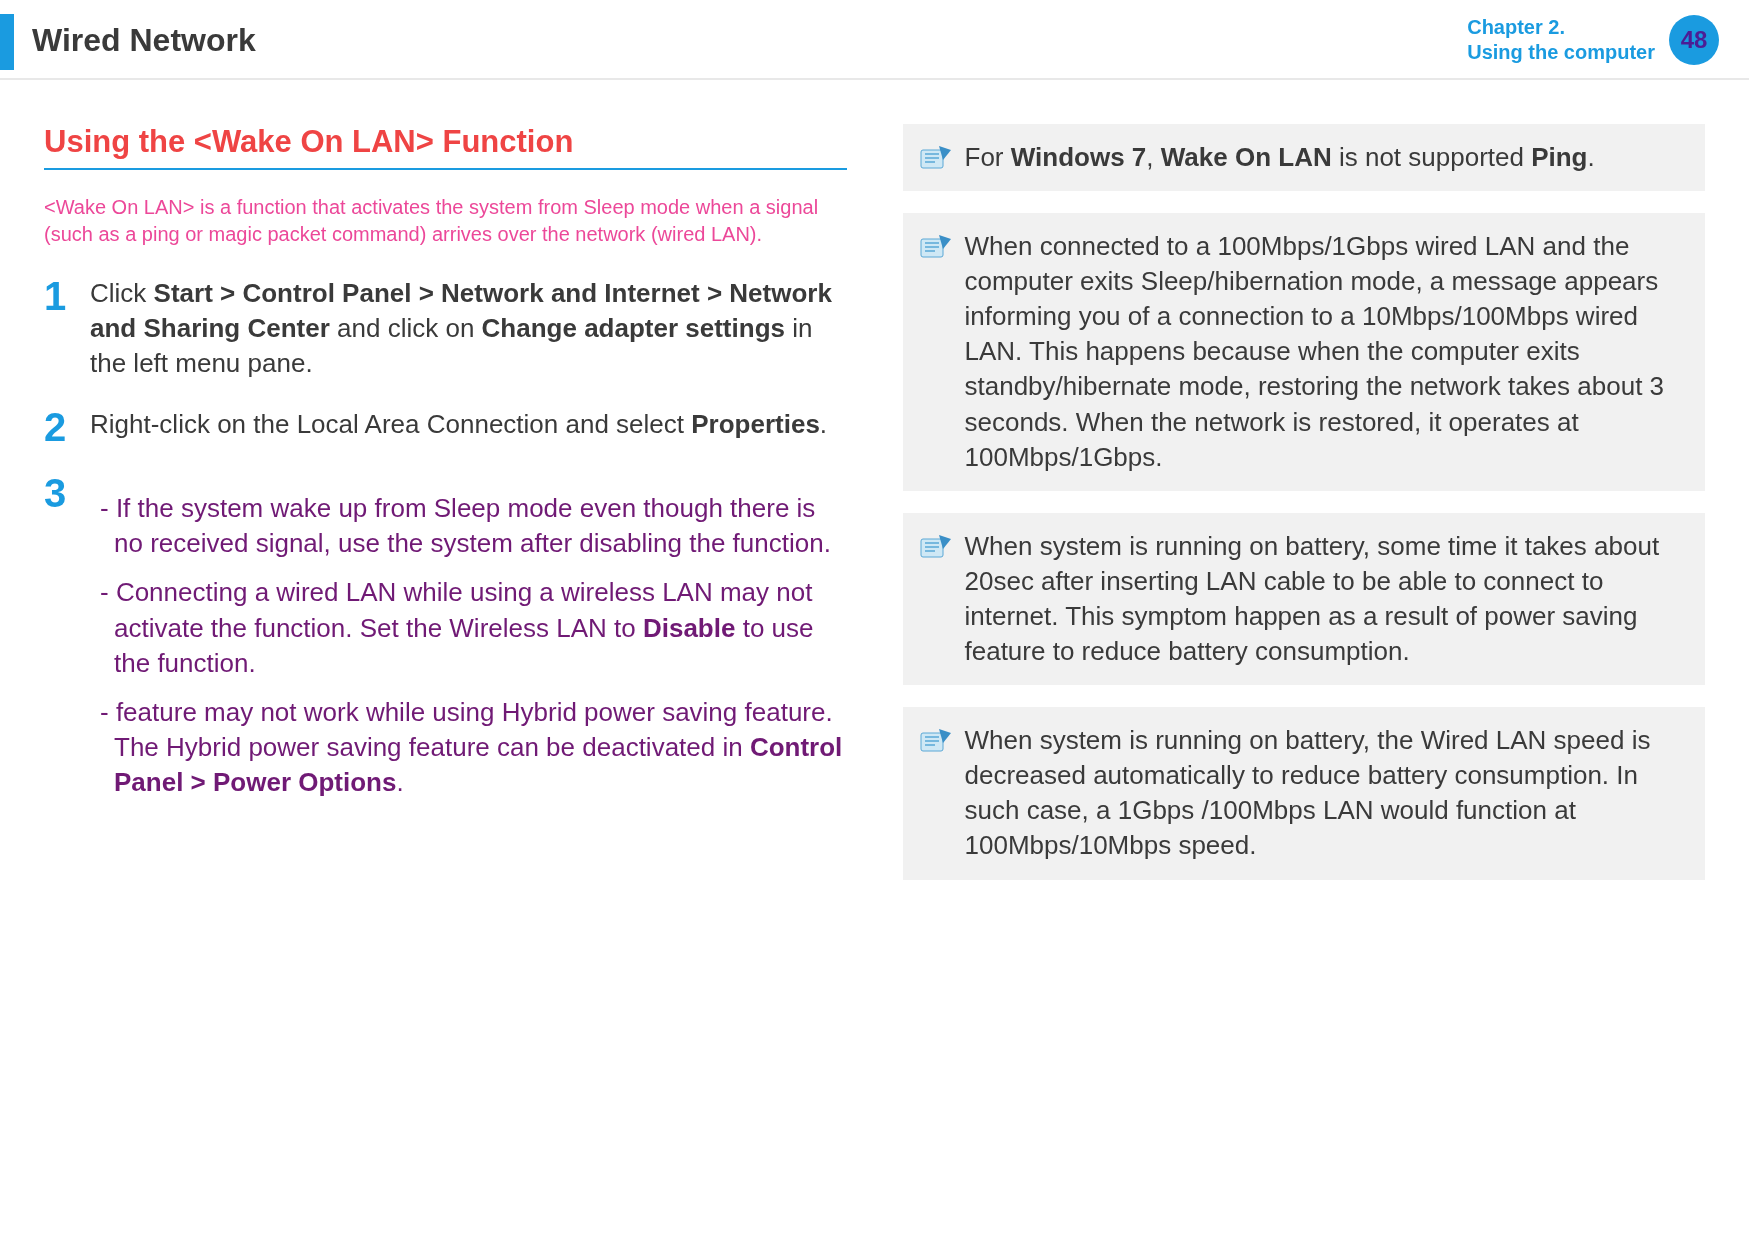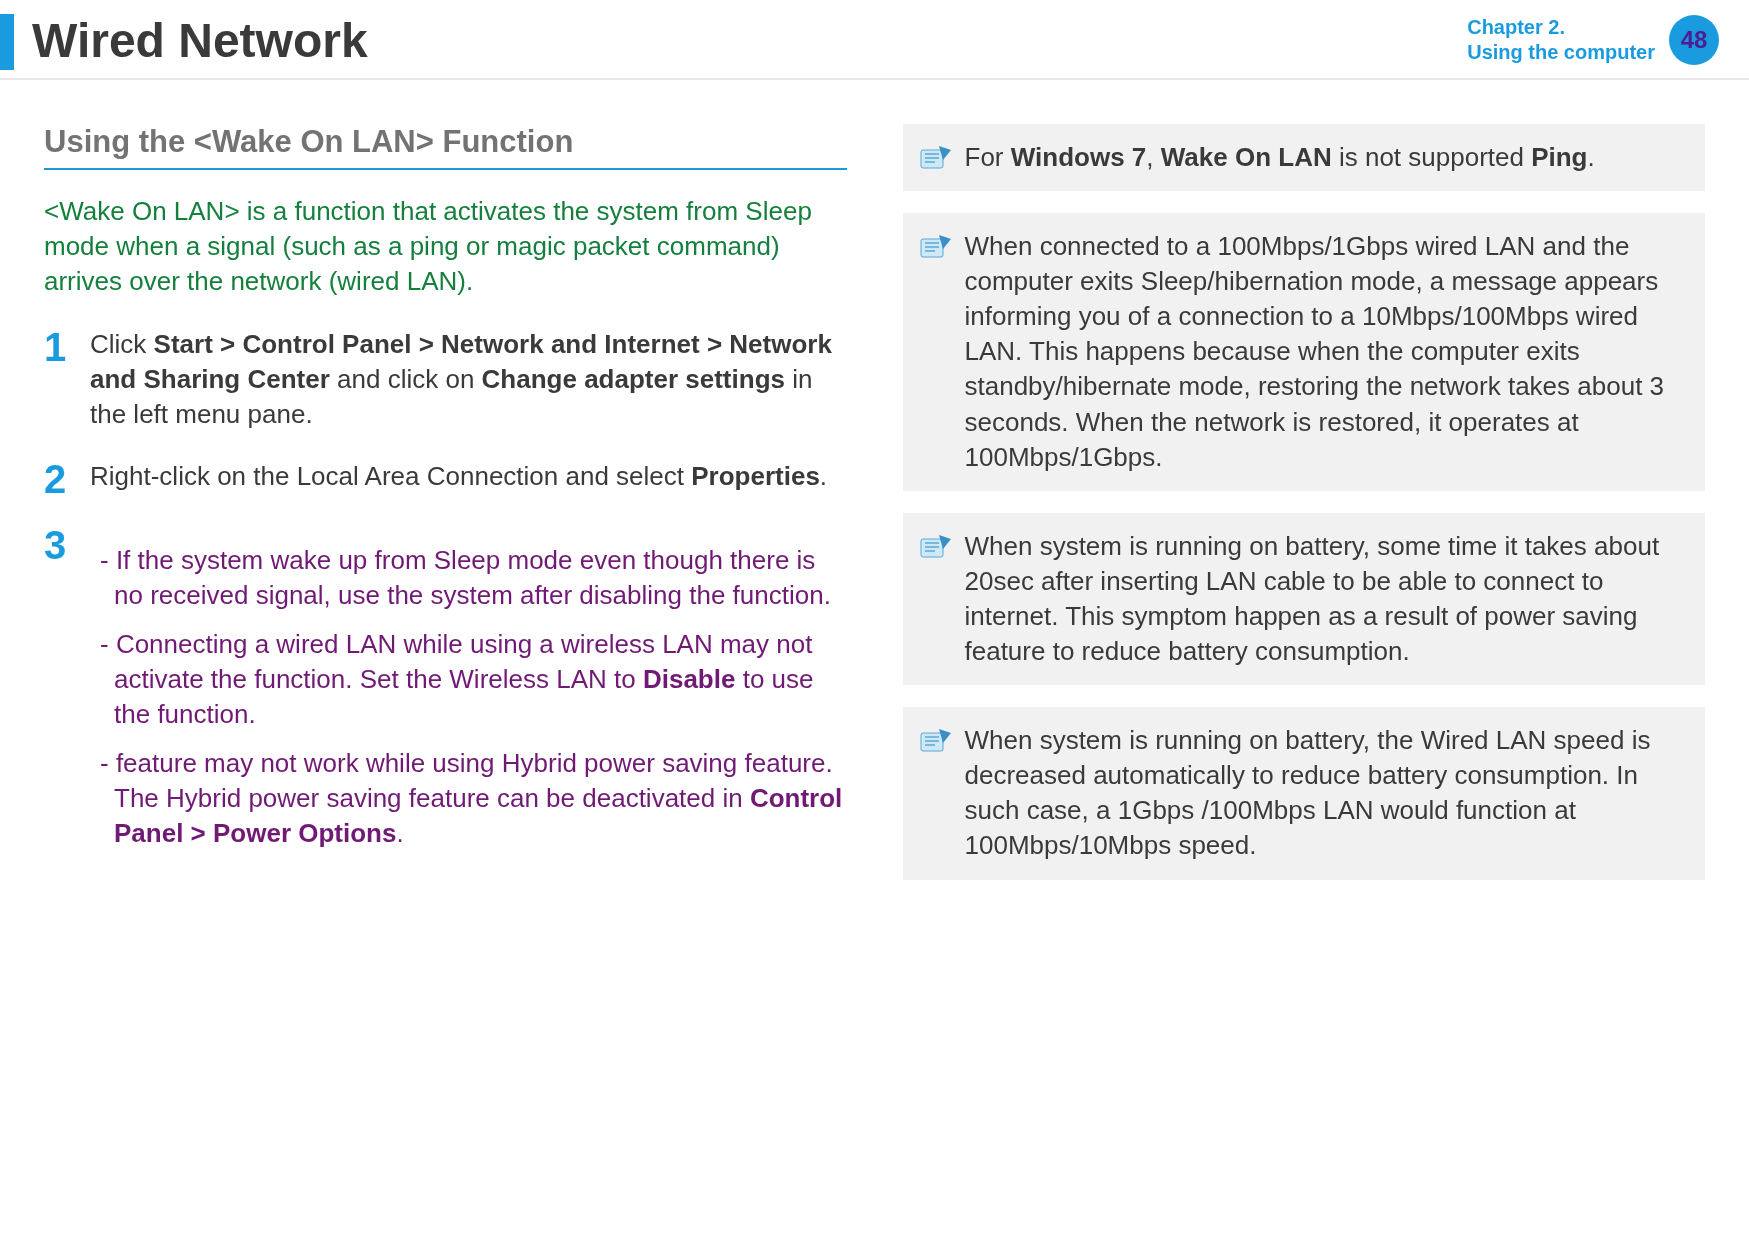--- a/index.html
+++ b/index.html
@@ -20,21 +20,21 @@
   }
   .header-accent {
     width: 14px;
     height: 56px;
     background: #1a9be0;
     margin-right: 18px;
     align-self: flex-start;
     margin-top: 4px;
   }
   .header-title {
-    font-size: 48px;
+    font-size: 32px;
     font-weight: 700;
     color: #3a3a3a;
     flex: 1;
   }
   .header-right {
     display: flex;
     align-items: center;
     gap: 14px;
   }
   .header-meta {
@@ -60,28 +60,28 @@
     gap: 56px;
     padding: 44px 44px 0 44px;
   }
   .col {
     flex: 1;
     min-width: 0;
   }
   .section-heading {
     font-size: 31px;
     font-weight: 700;
-    color: #737373;
+    color: #ef4444;
     border-bottom: 2px solid #1a9be0;
     padding-bottom: 8px;
     margin-bottom: 24px;
   }
   .intro {
-    font-size: 26px;
-    color: #15803d;
+    font-size: 20px;
+    color: #ec4899;
     line-height: 1.35;
     margin-bottom: 28px;
   }
   .step {
     display: flex;
     gap: 16px;
     margin-bottom: 26px;
     font-size: 26px;
     line-height: 1.35;
     color: #3a3a3a;

